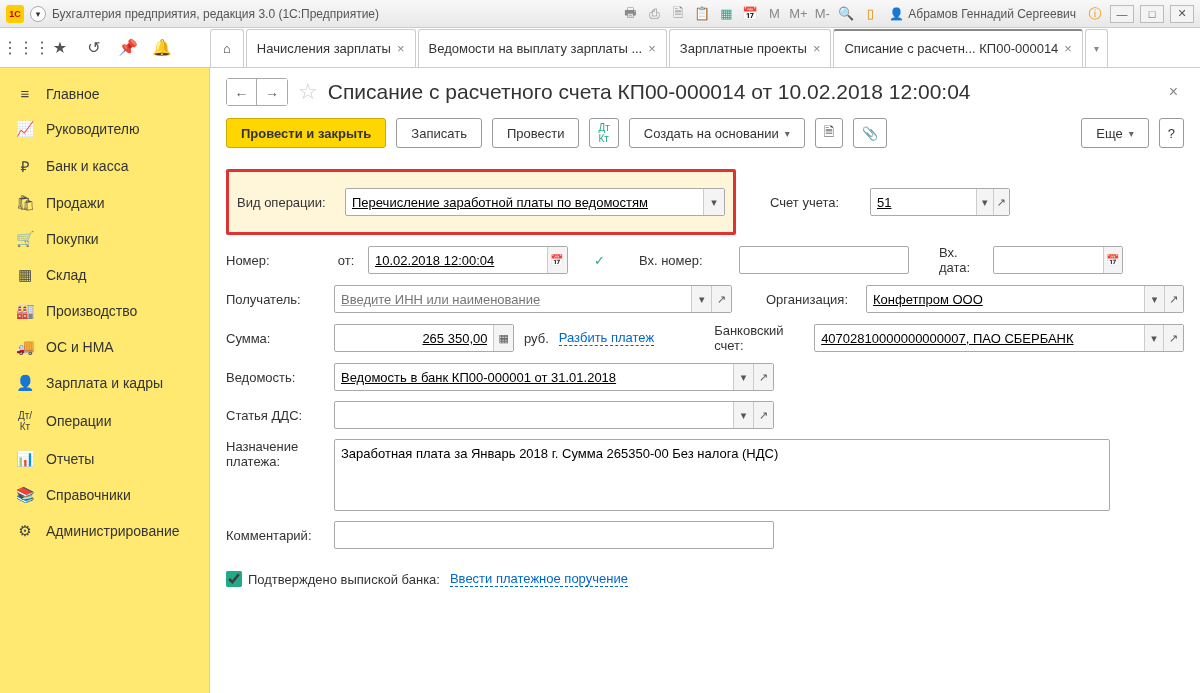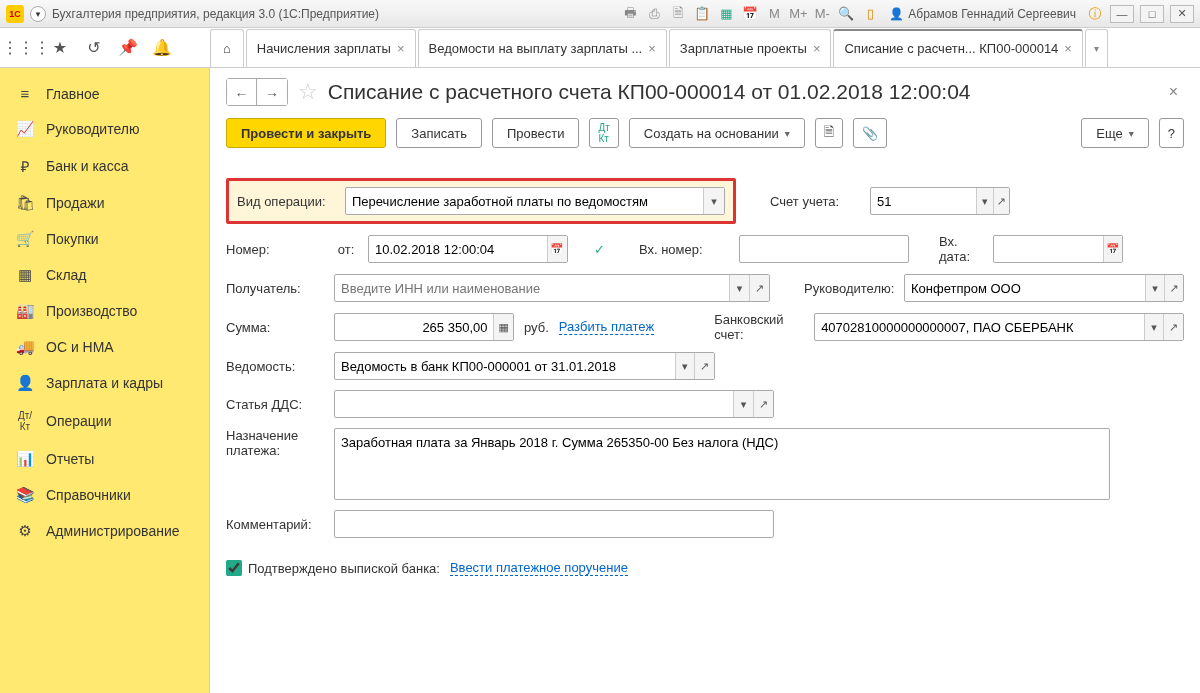--- a/index.html
+++ b/index.html
@@ -34,35 +34,35 @@
 .content { flex: 1; padding: 10px 16px; overflow: auto; }
 .doc-head { display: flex; align-items: center; gap: 10px; margin-bottom: 12px; }
 .navbtn { width: 30px; height: 26px; border: 1px solid #aaa; background: #fff; display: flex; align-items: center; justify-content: center; cursor: pointer; border-radius: 3px; font-size: 14px; color: #555; }
 .navbtns { display: flex; border: 1px solid #aaa; border-radius: 3px; }
 .navbtns .navbtn { border: none; border-right: 1px solid #aaa; border-radius: 0; }
 .navbtns .navbtn:last-child { border-right: none; }
 .star { color: #ccc; font-size: 22px; cursor: pointer; }
 .doc-title { font-size: 21px; font-weight: normal; color: #333; flex: 1; }
 .close-x { color: #888; font-size: 16px; cursor: pointer; padding: 0 6px; }
 
-.btnrow { display: flex; align-items: center; gap: 10px; margin-bottom: 30px; flex-wrap: wrap; }
+.btnrow { display: flex; align-items: center; gap: 10px; margin-bottom: 21px; flex-wrap: wrap; }
 .btn { height: 30px; border: 1px solid #999; background: #fff; padding: 0 14px; display: flex; align-items: center; gap: 6px; border-radius: 3px; cursor: pointer; font-size: 13px; color: #333; }
 .btn.primary { background: #ffd600; border-color: #c9a800; font-weight: bold; }
 .btn.icon-only { padding: 0 8px; }
 .btn .dd3 { font-size: 10px; color: #666; }
 .btnrow .spacer { flex: 1; }
 
 
 .form { display: flex; flex-direction: column; gap: 10px; }
 .row { display: flex; align-items: center; gap: 10px; }
 .lbl { width: 98px; color: #333; font-size: 13px; }
 .input-wrap { display: flex; align-items: center; border: 1px solid #aaa; height: 28px; background: #fff; border-radius: 2px; }
-.input-wrap input { border: none; outline: none; height: 26px; padding: 0 6px; font-size: 13px; width: 100%; background: transparent; }
+.input-wrap input { border: none; outline: none; height: 26px; padding: 0 6px; font-size: 13px; width: 100%; background: transparent; text-decoration: underline; }
 .input-wrap .sbtn { width: 22px; height: 26px; border-left: 1px solid #ccc; display: flex; align-items: center; justify-content: center; font-size: 11px; color: #555; cursor: pointer; background: #f4f4f4; }
-.highlight-box { border: 3px solid #d33; padding: 6px 8px; background: #fff6d9; border-radius: 2px; display: flex; align-items: center; gap: 10px; }
+.highlight-box { border: 3px solid #d33; padding: 16px 8px; background: #fff6d9; border-radius: 2px; display: flex; align-items: center; gap: 10px; }
 .link { color: #0066cc; text-decoration: underline; cursor: pointer; border-bottom: 1px dashed #0066cc; text-decoration: none; }
 textarea.ta { border: 1px solid #aaa; width: 100%; height: 72px; padding: 6px; font-size: 13px; font-family: Arial; resize: none; border-radius: 2px; }
 .chk { display: flex; align-items: center; gap: 6px; }
 .chk input { width: 16px; height: 16px; accent-color: #2a8; }
 </style>
 </head>
 <body>
 
 <div class="titlebar">
   <div class="logo">1C</div>
@@ -178,21 +178,21 @@
       </div>
   </div>
 
   <div class="content">
     <div class="doc-head">
       <div class="navbtns">
         <div class="navbtn">←</div>
         <div class="navbtn">→</div>
       </div>
       <span class="star">☆</span>
-      <div class="doc-title">Списание с расчетного счета КП00-000014 от 01.02.2018 12:00:04</div>
+      <div class="doc-title">Списание с расчетного счета КП00-000014 от 10.02.2018 12:00:04</div>
       <span class="close-x">×</span>
     </div>
 
     <div class="btnrow">
       <div class="btn primary">
           <span>Провести и закрыть</span>
         </div>
       <div class="btn">
           <span>Записать</span>
         </div>
@@ -258,27 +258,27 @@
         <span style="width:10px"></span>
         <span class="lbl" style="width:44px">Вх. дата:</span>
         <div class="input-wrap" style="width:130px">
             <input style="">
             <div class="sbtn">📅</div>
           </div>
       </div>
 
       <div class="row">
         <span class="lbl">Получатель:</span>
-        <div class="input-wrap" style="width:436px">
+        <div class="input-wrap" style="width:398px">
           <input style="color: rgb(170, 170, 170);" placeholder="Введите ИНН или наименование">
           <div class="sbtn">▾</div>
           <div class="sbtn">↗</div>
         </div>
         <span style="width:14px"></span>
-        <span class="lbl" style="width:90px">Руководителю:</span>
+        <span class="lbl" style="width:90px">Организация:</span>
         <div class="input-wrap" style="flex:1">
           <input value="Конфетпром ООО" style="">
           <div class="sbtn">▾</div>
           <div class="sbtn">↗</div>
         </div>
       </div>
 
       <div class="row">
         <span class="lbl">Сумма:</span>
         <div class="input-wrap" style="width:180px">
@@ -291,21 +291,21 @@
         <span class="lbl" style="width:90px">Банковский счет:</span>
         <div class="input-wrap" style="flex:1">
           <input value="40702810000000000007, ПАО СБЕРБАНК" style="">
           <div class="sbtn">▾</div>
           <div class="sbtn">↗</div>
         </div>
       </div>
 
       <div class="row">
         <span class="lbl">Ведомость:</span>
-        <div class="input-wrap" style="width:381px">
+        <div class="input-wrap" style="width:440px">
           <input value="Ведомость в банк КП00-000001 от 31.01.2018" style="">
           <div class="sbtn">▾</div>
           <div class="sbtn">↗</div>
         </div>
       </div>
 
       <div class="row">
         <span class="lbl">Статья ДДС:</span>
         <div class="input-wrap" style="width:440px">
           <input style="">

